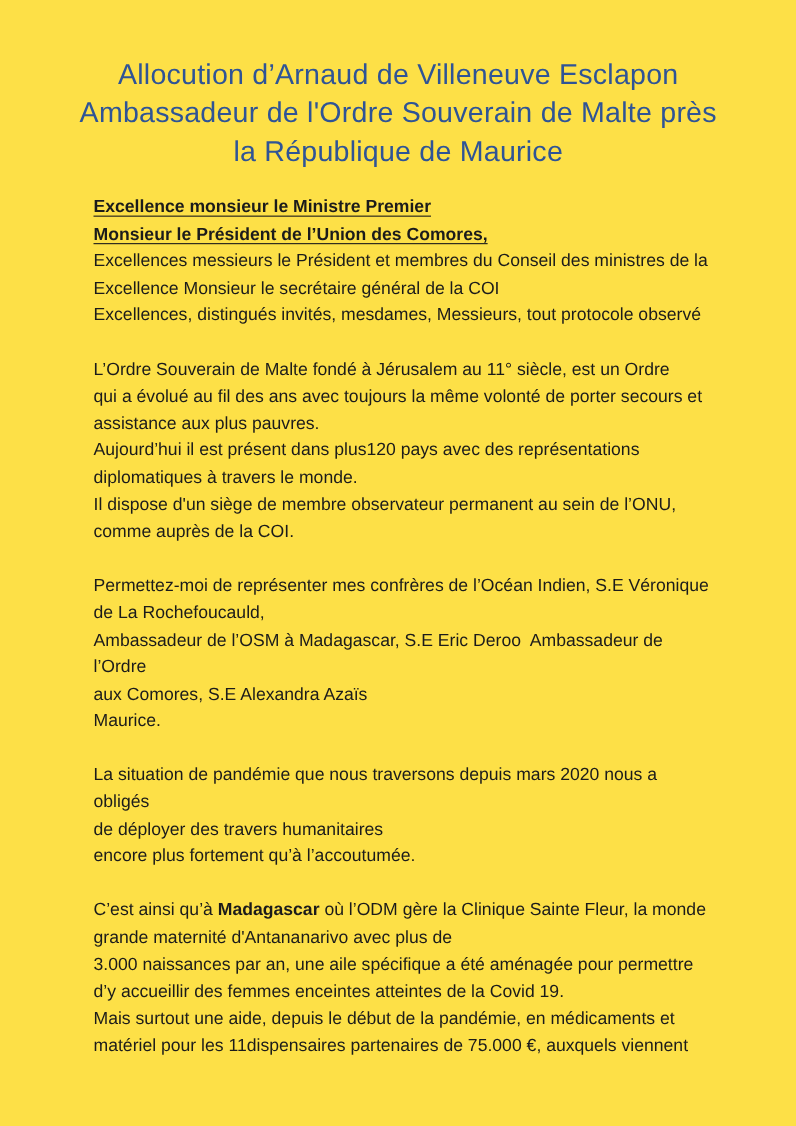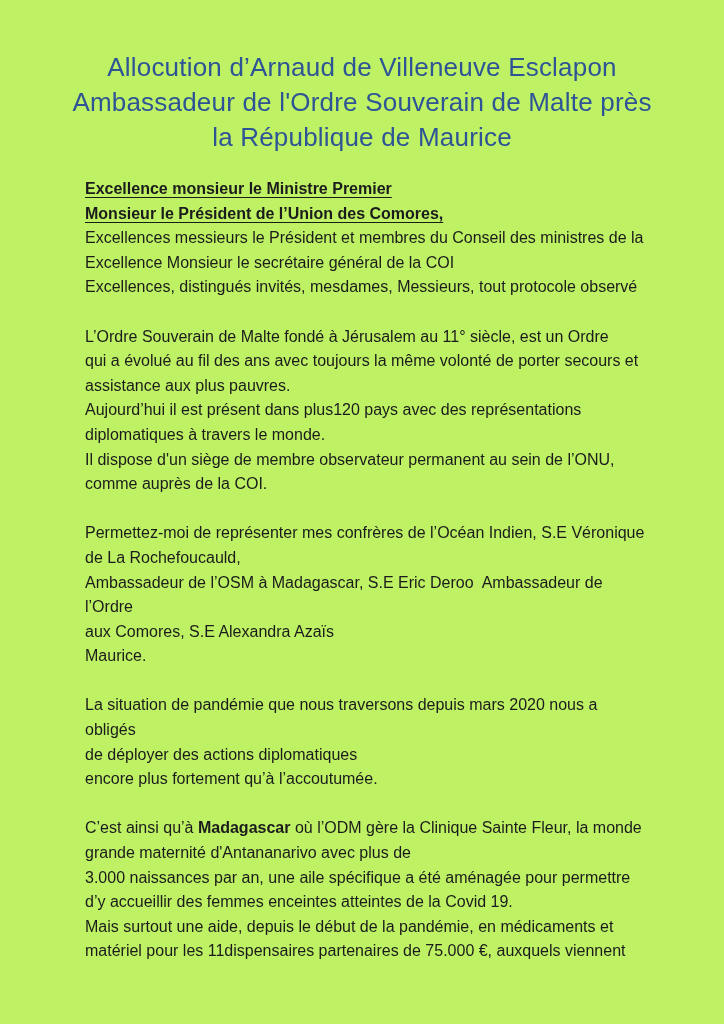--- a/index.html
+++ b/index.html
@@ -12,21 +12,21 @@
     height: 1024px;
     overflow: hidden;
     font-family: "Liberation Sans", sans-serif;
     color: var(--text-color, #1b1b1b);
   }
   .page {
     box-sizing: border-box;
     width: 724px;
     height: 1024px;
     padding-top: 50px;
-    background: #bef264;
+    background: #fde047;
   }
   .doc-title {
     margin: 0;
     text-align: center;
     font-size: 26px;
     line-height: 35px;
     font-weight: 500;
     color: var(--title-color, #2F5496);
     letter-spacing: 0.2px;
   }
@@ -77,21 +77,21 @@
       </p>
       <p class="para">
         <span class="line"><span class="seg">Permettez-moi de représenter mes confrères de l’Océan Indien, S.E Véronique</span></span>
         <span class="line"><span class="seg">de La Rochefoucauld,</span></span>
         <span class="line"><span class="seg">Ambassadeur de l’OSM à Madagascar, S.E Eric Deroo  Ambassadeur de l’Ordre</span></span>
         <span class="line"><span class="seg">aux Comores, S.E Alexandra Azaïs</span></span>
         <span class="line"><span class="seg">Maurice.</span></span>
       </p>
       <p class="para">
         <span class="line"><span class="seg">La situation de pandémie que nous traversons depuis mars 2020 nous a obligés</span></span>
-        <span class="line"><span class="seg">de déployer des actions diplomatiques</span></span>
+        <span class="line"><span class="seg">de déployer des travers humanitaires</span></span>
         <span class="line"><span class="seg">encore plus fortement qu’à l’accoutumée.</span></span>
       </p>
       <p class="para">
         <span class="line"><span class="seg">C’est ainsi qu’à </span><span class="seg b">Madagascar</span><span class="seg"> où l’ODM gère la Clinique Sainte Fleur, la monde</span></span>
         <span class="line"><span class="seg">grande maternité d'Antananarivo avec plus de</span></span>
         <span class="line"><span class="seg">3.000 naissances par an, une aile spécifique a été aménagée pour permettre</span></span>
         <span class="line"><span class="seg">d’y accueillir des femmes enceintes atteintes de la Covid 19.</span></span>
         <span class="line"><span class="seg">Mais surtout une aide, depuis le début de la pandémie, en médicaments et</span></span>
         <span class="line"><span class="seg">matériel pour les 11dispensaires partenaires de 75.000 €, auxquels viennent</span></span>
       </p>

